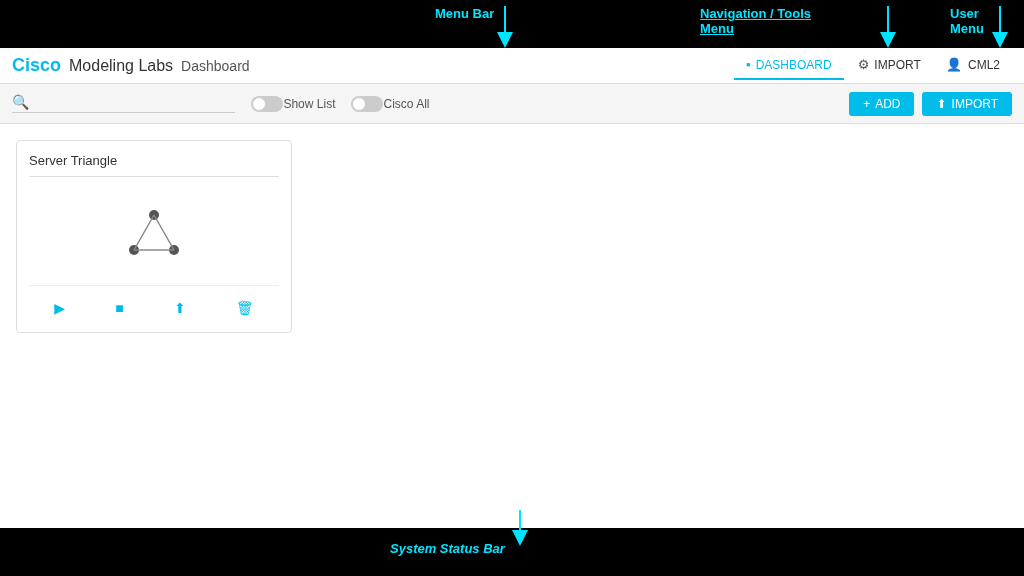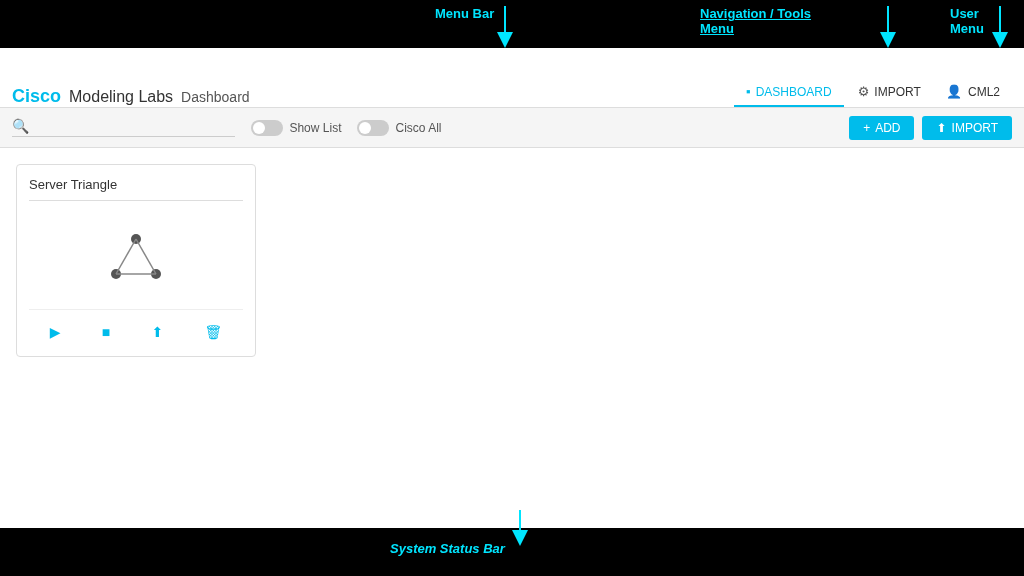--- a/index.html
+++ b/index.html
@@ -9,26 +9,26 @@
     .app-wrapper {
       position: absolute;
       top: 48px;
       left: 0; right: 0; bottom: 0;
       display: flex;
       flex-direction: column;
     }
 
     
     .header {
-      height: 60px;
+      height: 36px;
       background: #fff;
       border-bottom: 1px solid #ddd;
       display: flex;
-      align-items: flex-end;
-      padding: 0 12px;
+      align-items: center;
+      padding: 8px 12px;
       justify-content: space-between;
     }
 
     .header-left {
       display: flex;
       align-items: center;
       gap: 8px;
     }
 
     .logo-cisco {
@@ -117,21 +117,20 @@
       display: flex;
       align-items: center;
       gap: 6px;
       border-bottom: 1px solid #ccc;
       padding-bottom: 2px;
     }
 
     .toggle-group {
       display: flex;
       align-items: center;
-      gap: 6px;
     }
 
     .toggle-switch {
       width: 32px;
       height: 16px;
       background: #ccc;
       border-radius: 8px;
       position: relative;
       cursor: pointer;
     }
@@ -187,21 +186,21 @@
     
     .main-content {
       flex: 1;
       background: #fff;
       padding: 16px;
       overflow: auto;
     }
 
     
     .lab-card {
-      width: 240px;
+      width: 276px;
       border: 1px solid #ddd;
       border-radius: 4px;
       padding: 12px;
       background: #fff;
     }
 
     .lab-card-title {
       font-size: 13px;
       color: #333;
       margin-bottom: 8px;

